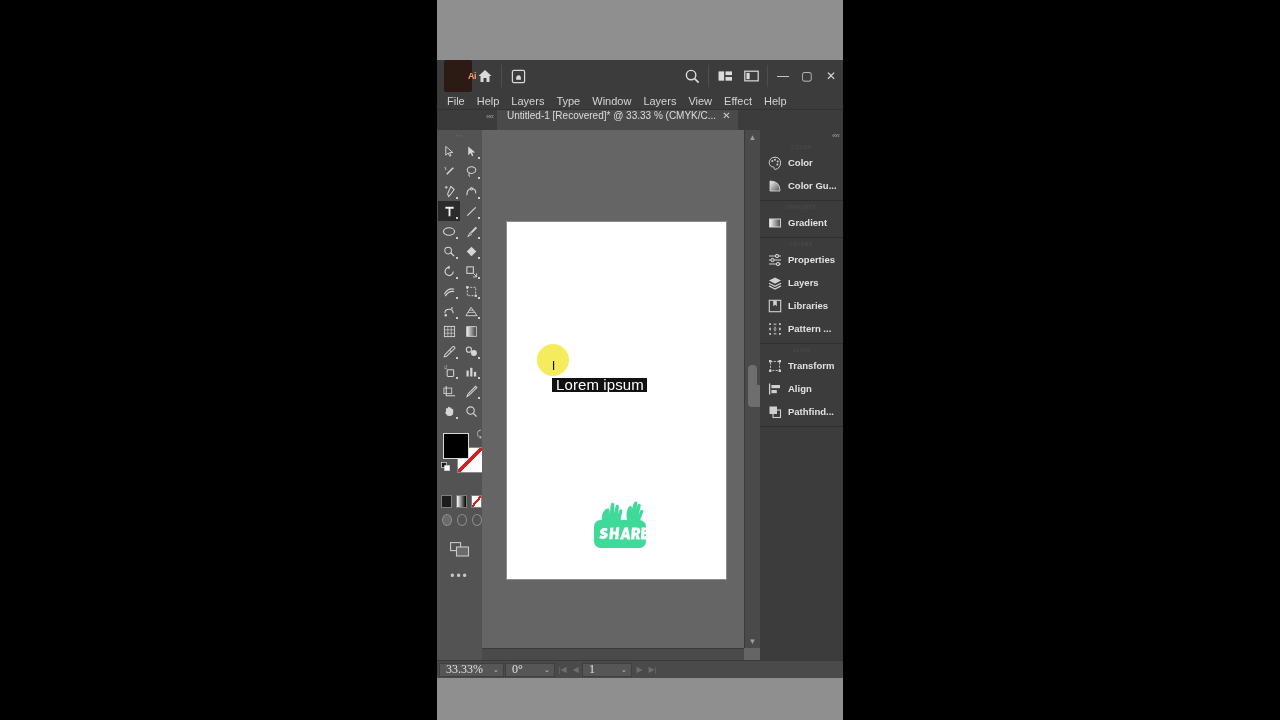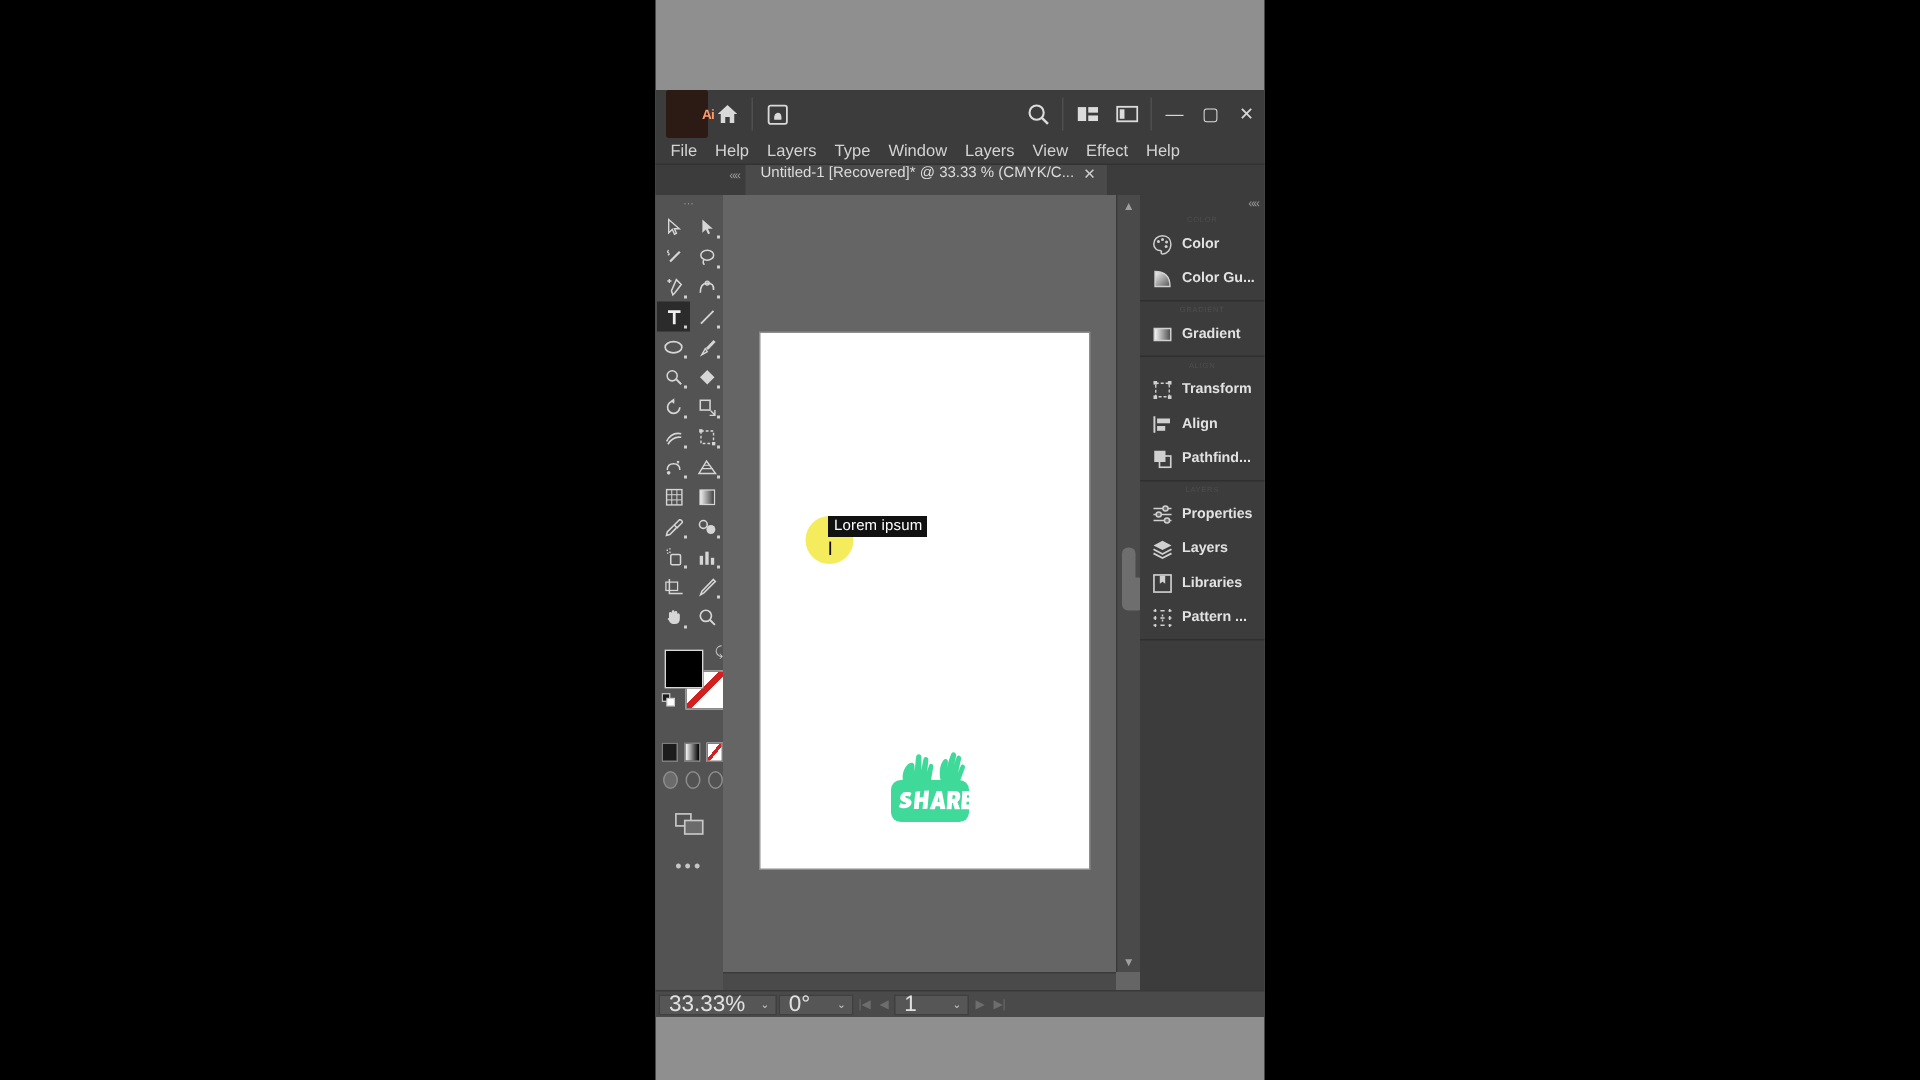--- a/index.html
+++ b/index.html
@@ -134,22 +134,22 @@
   .canvas-scroll { position: absolute; inset: 0 16px 12px 0; background: #656565; overflow: hidden; }
   .artboard {
     position: absolute; left: 25px; top: 92px; width: 219px; height: 357px;
     background: #fff; box-shadow: 0 0 0 1px #8d8d8d;
   }
   .yellow-dot {
     position: absolute; left: 30px; top: 122px; width: 32px; height: 32px;
     border-radius: 50%; background: #f4ec5c; filter: blur(0.3px);
   }
   .text-sel {
-    position: absolute; left: 45px; top: 122px;
-    background: #111; color: #fff; font-size: 10px; line-height: 12px;
+    position: absolute; left: 45px; top: 156px;
+    background: #111; color: #fff; font-size: 15px; line-height: 12px;
     padding: 1px 3px 1px 4px; white-space: nowrap; letter-spacing: 0.1px;
   }
   .caret {
     position: absolute; left: 44px; top: 136px; width: 5px; height: 17px;
     color: #111; font-size: 13px; line-height: 15px; text-align:center;
   }
   .share-logo { position: absolute; left: 82px; top: 272px; width: 62px; height: 58px; }
 
   
   .vscroll {
@@ -193,21 +193,21 @@
 
   
   .statusbar {
     height: 18px; background: #4a4a4a; display: flex; align-items: center;
     border-top: 1px solid #393939; padding-left: 2px; gap: 0;
   }
   .st-field {
     display: flex; align-items: center; height: 14px;
     background: #565656; border: 1px solid #3f3f3f; margin-right: 1px;
   }
-  .st-val { font-size: 15px; color: #e0e0e0; padding: 0 6px; min-width: 34px; }
+  .st-val { font-size: 12px; color: #e0e0e0; padding: 0 6px; min-width: 34px; font-family: Liberation Serif, serif; }
   .st-caret { width: 14px; text-align: center; font-size: 7px; color: #c8c8c8; }
   .st-nav { display: flex; align-items: center; gap: 0; }
   .st-nav .nb { width: 13px; text-align: center; font-size: 8px; color: #9d9d9d; }
   .st-nav .nb.dim { color: #6d6d6d; }
   .st-fill { flex: 1; }
 </style>
 </head>
 <body>
 
 <div id="screen">
@@ -608,55 +608,20 @@
                     </linearGradient>
                   </defs>
                   <rect x="1.5" y="3" width="11" height="8" fill="url(#gpg)" stroke="#d0d0d0" stroke-width="1"></rect>
                 </svg>
             </span>
             <span class="lbl">Gradient</span>
           </div>
         </div>
 
         <div class="dock-group">
-          <div class="group-title">ALIGN</div>
-          <div class="dock-item">
-            <span class="ico">
-              <svg width="14" height="14" viewBox="0 0 14 14">
-                  <rect x="2.5" y="2.5" width="9" height="9" fill="none" stroke="#d0d0d0" stroke-width="0.9" stroke-dasharray="2 1.3"></rect>
-                  <rect x="1" y="1" width="2.4" height="2.4" fill="#d0d0d0"></rect>
-                  <rect x="10.6" y="1" width="2.4" height="2.4" fill="#d0d0d0"></rect>
-                  <rect x="1" y="10.6" width="2.4" height="2.4" fill="#d0d0d0"></rect>
-                  <rect x="10.6" y="10.6" width="2.4" height="2.4" fill="#d0d0d0"></rect>
-                </svg>
-            </span>
-            <span class="lbl">Transform</span>
-          </div>
-          <div class="dock-item">
-            <span class="ico">
-              <svg width="14" height="14" viewBox="0 0 14 14">
-                  <line x1="1.6" y1="1.5" x2="1.6" y2="12.5" stroke="#d0d0d0" stroke-width="1.3"></line>
-                  <rect x="3.4" y="3" width="8.6" height="3.2" fill="#d0d0d0"></rect>
-                  <rect x="3.4" y="8" width="5.4" height="3.2" fill="#d0d0d0"></rect>
-                </svg>
-            </span>
-            <span class="lbl">Align</span>
-          </div>
-          <div class="dock-item">
-            <span class="ico">
-              <svg width="14" height="14" viewBox="0 0 14 14">
-                  <rect x="1.5" y="1.5" width="7.5" height="7.5" fill="#d0d0d0"></rect>
-                  <rect x="5" y="5" width="7.5" height="7.5" fill="none" stroke="#d0d0d0" stroke-width="1.1"></rect>
-                </svg>
-            </span>
-            <span class="lbl">Pathfind...</span>
-          </div>
-        </div>
-
-        <div class="dock-group">
           <div class="group-title">LAYERS</div>
           <div class="dock-item">
             <span class="ico">
               <svg width="14" height="14" viewBox="0 0 14 14">
                   <line x1="1" y1="3" x2="13" y2="3" stroke="#d0d0d0" stroke-width="1"></line>
                   <circle cx="9" cy="3" r="1.7" fill="#6b6b6b" stroke="#d0d0d0" stroke-width="1"></circle>
                   <line x1="1" y1="7" x2="13" y2="7" stroke="#d0d0d0" stroke-width="1"></line>
                   <circle cx="4.5" cy="7" r="1.7" fill="#6b6b6b" stroke="#d0d0d0" stroke-width="1"></circle>
                   <line x1="1" y1="11" x2="13" y2="11" stroke="#d0d0d0" stroke-width="1"></line>
                   <circle cx="10" cy="11" r="1.7" fill="#6b6b6b" stroke="#d0d0d0" stroke-width="1"></circle>
@@ -692,20 +657,55 @@
                     <path d="M1 11.8 h2 M5.6 11.8 h2.8 M11 11.8 h2"></path>
                     <path d="M2.2 1 v2 M2.2 5.6 v2.8 M2.2 11 v2"></path>
                     <path d="M11.8 1 v2 M11.8 5.6 v2.8 M11.8 11 v2"></path>
                     <path d="M7 4.6 v1.4 M7 8 v1.4"></path>
                   </g>
                 </svg>
             </span>
             <span class="lbl">Pattern ...</span>
           </div>
         </div>
+
+        <div class="dock-group">
+          <div class="group-title">ALIGN</div>
+          <div class="dock-item">
+            <span class="ico">
+              <svg width="14" height="14" viewBox="0 0 14 14">
+                  <rect x="2.5" y="2.5" width="9" height="9" fill="none" stroke="#d0d0d0" stroke-width="0.9" stroke-dasharray="2 1.3"></rect>
+                  <rect x="1" y="1" width="2.4" height="2.4" fill="#d0d0d0"></rect>
+                  <rect x="10.6" y="1" width="2.4" height="2.4" fill="#d0d0d0"></rect>
+                  <rect x="1" y="10.6" width="2.4" height="2.4" fill="#d0d0d0"></rect>
+                  <rect x="10.6" y="10.6" width="2.4" height="2.4" fill="#d0d0d0"></rect>
+                </svg>
+            </span>
+            <span class="lbl">Transform</span>
+          </div>
+          <div class="dock-item">
+            <span class="ico">
+              <svg width="14" height="14" viewBox="0 0 14 14">
+                  <line x1="1.6" y1="1.5" x2="1.6" y2="12.5" stroke="#d0d0d0" stroke-width="1.3"></line>
+                  <rect x="3.4" y="3" width="8.6" height="3.2" fill="#d0d0d0"></rect>
+                  <rect x="3.4" y="8" width="5.4" height="3.2" fill="#d0d0d0"></rect>
+                </svg>
+            </span>
+            <span class="lbl">Align</span>
+          </div>
+          <div class="dock-item">
+            <span class="ico">
+              <svg width="14" height="14" viewBox="0 0 14 14">
+                  <rect x="1.5" y="1.5" width="7.5" height="7.5" fill="#d0d0d0"></rect>
+                  <rect x="5" y="5" width="7.5" height="7.5" fill="none" stroke="#d0d0d0" stroke-width="1.1"></rect>
+                </svg>
+            </span>
+            <span class="lbl">Pathfind...</span>
+          </div>
+        </div>
       </div>
     </div>
 
     <div class="statusbar">
       <div class="st-field">
         <span class="st-val">33.33%</span>
         <span class="st-caret">⌄</span>
       </div>
       <div class="st-field">
         <span class="st-val">0°</span>

